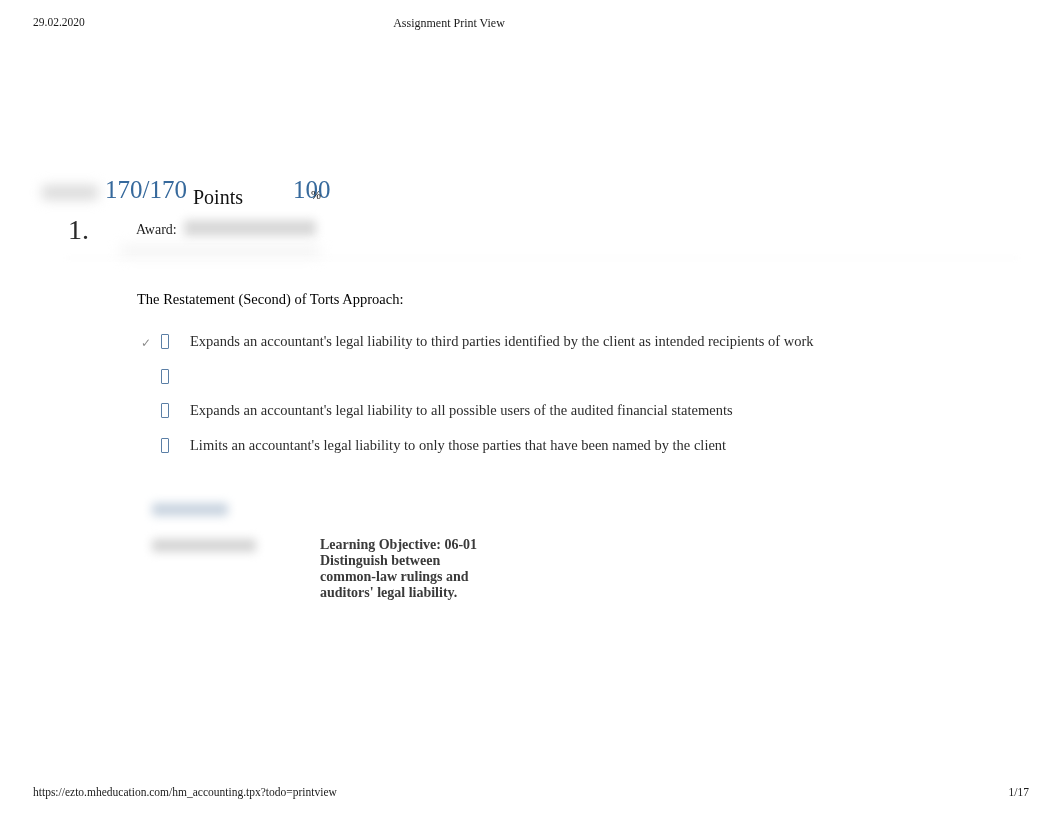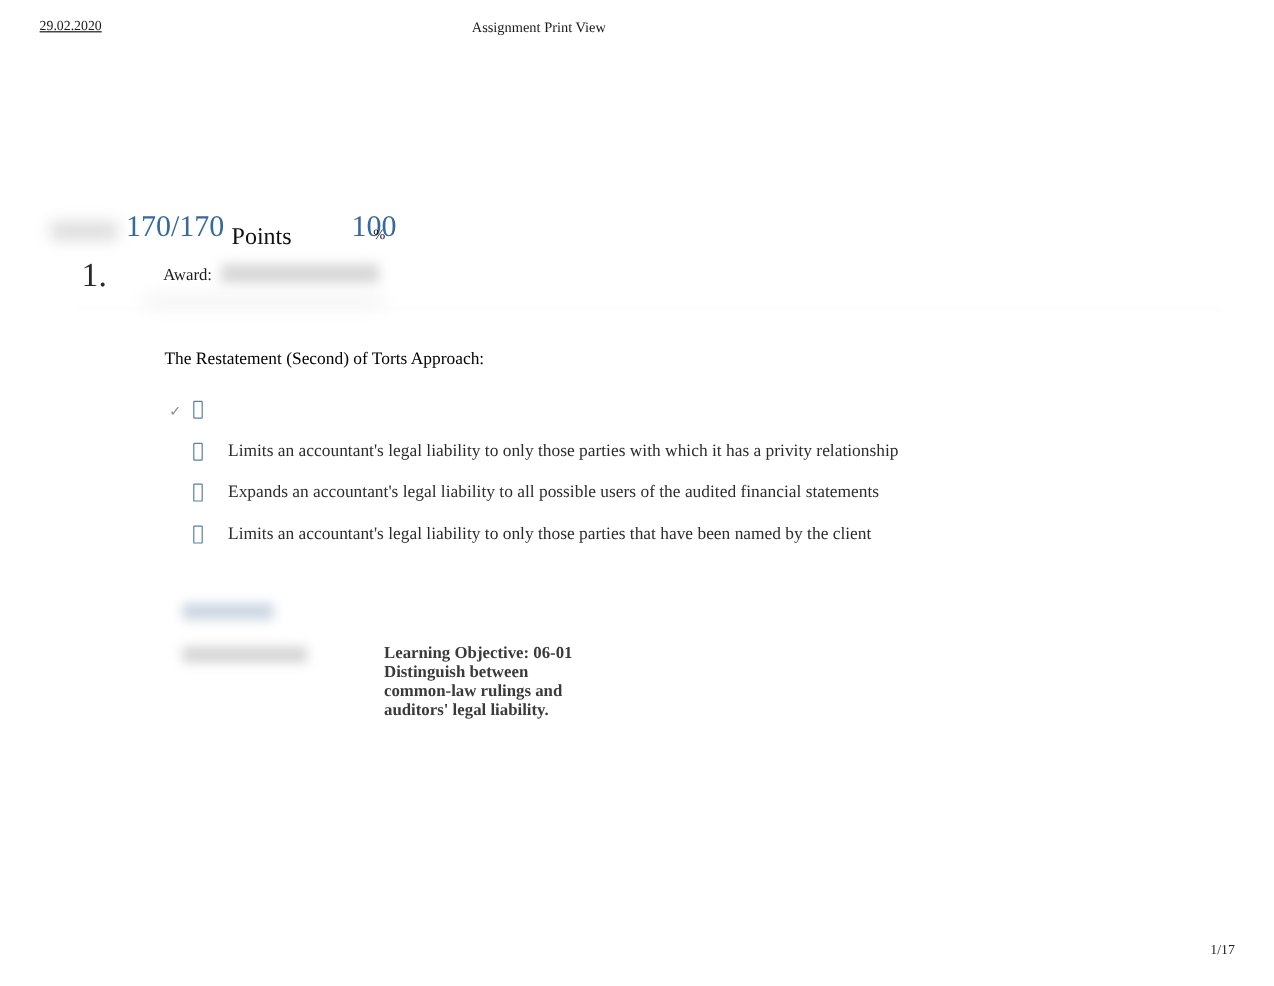--- a/index.html
+++ b/index.html
@@ -26,21 +26,20 @@
     width: 1062px;
     height: 18px;
   }
   .print-header .hdr-date {
     position: absolute;
     left: 33px;
     top: 0;
     font-size: 11.5px;
     color: #1a1a1a;
     white-space: nowrap;
-    text-decoration: underline;
   }
   .print-header .hdr-title {
     position: absolute;
     left: 0;
     top: 0;
     width: 898px;
     text-align: center;
     font-size: 12px;
     color: #1a1a1a;
   }
@@ -277,26 +276,26 @@
 <div class="blur-block blur-divider-tint"></div>
 <div class="divider"></div>
 
 <div class="question-stem">The Restatement (Second) of Torts Approach:</div>
 
 <div class="options">
 
   <div class="option-row">
     <span class="option-check">✓</span>
     <span class="option-radio"></span>
+    <span class="option-text">Expands an accountant's legal liability to third parties identified by the client as intended recipients of work</span>
   </div>
 
   <div class="option-row">
     <span class="option-check"></span>
     <span class="option-radio"></span>
-    <span class="option-text">Limits an accountant's legal liability to only those parties with which it has a privity relationship</span>
   </div>
 
   <div class="option-row">
     <span class="option-check"></span>
     <span class="option-radio"></span>
     <span class="option-text">Expands an accountant's legal liability to all possible users of the audited financial statements</span>
   </div>
 
   <div class="option-row">
     <span class="option-check"></span>
@@ -310,14 +309,15 @@
 <div class="blur-block blur-meta-label"></div>
 
 <div class="learning-objective">
   <div>Learning Objective: 06-01</div>
   <div>Distinguish between</div>
   <div>common-law rulings and</div>
   <div>auditors' legal liability.</div>
 </div>
 
 <div class="print-footer">
+  <span class="ftr-url">https://ezto.mheducation.com/hm_accounting.tpx?todo=printview</span>
   <span class="ftr-page">1/17</span>
 </div>
 
 </body></html>

